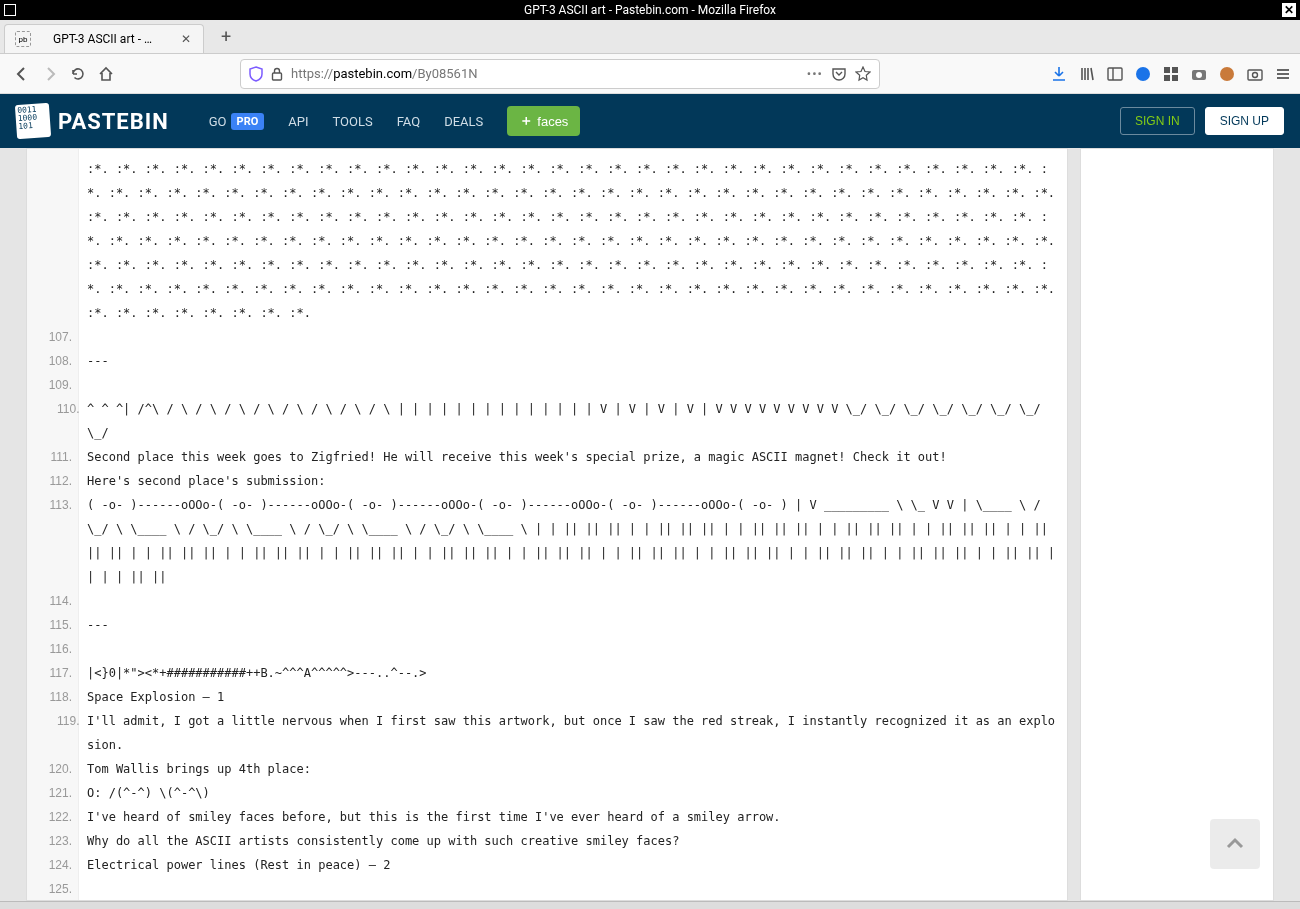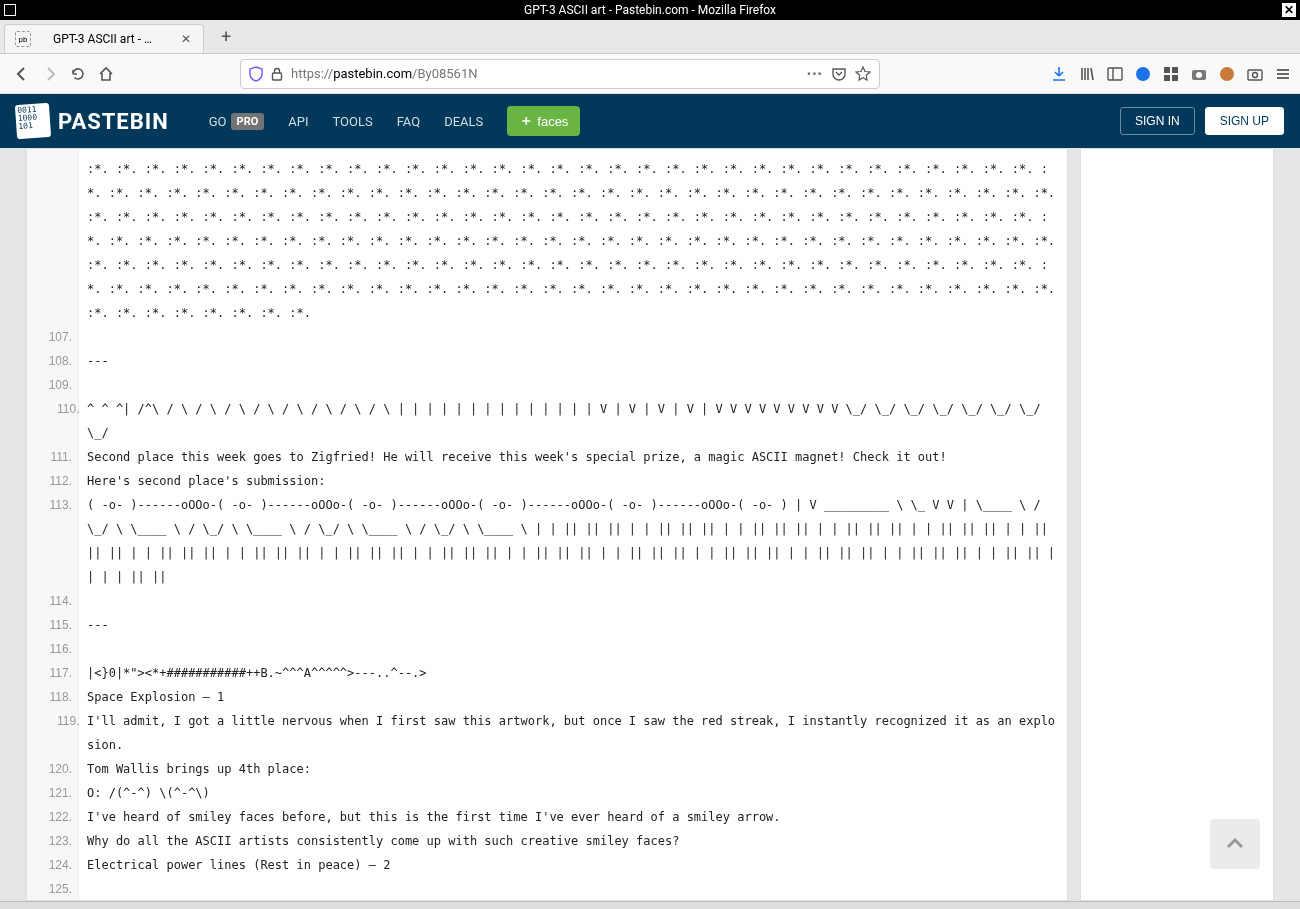--- a/index.html
+++ b/index.html
@@ -28,25 +28,25 @@
 .toolbar .right-icons { display: flex; gap: 10px; align-items: center; }
 .toolbar .right-icons .ticon { width: 18px; height: 18px; display: flex; align-items: center; justify-content: center; cursor: pointer; color: #555; }
 
 .page-header { background: #023859; height: 54px; display: flex; align-items: center; padding: 0 16px; }
 .logo-wrap { display: flex; align-items: center; gap: 8px; }
 .logo-box { width: 34px; height: 34px; background: #fff; border-radius: 3px; transform: rotate(-4deg); font-family: monospace; font-size: 8px; line-height: 8px; padding: 2px; color: #023859; overflow: hidden; }
 .logo-text { color: #fff; font-size: 22px; font-weight: bold; letter-spacing: 1px; }
 .nav-links { display: flex; gap: 24px; margin-left: 40px; align-items: center; }
 .nav-links a { color: #d0dde6; font-size: 13px; text-decoration: none; }
 .go-pro { display: flex; align-items: center; gap: 4px; }
-.pro-badge { background: #737373; color: #fff; font-size: 11px; font-weight: bold; padding: 2px 6px; border-radius: 3px; }
+.pro-badge { background: #3b82f6; color: #fff; font-size: 11px; font-weight: bold; padding: 2px 6px; border-radius: 3px; }
 .paste-btn { background: #6bb544; color: #fff; border: none; border-radius: 4px; padding: 6px 12px; font-size: 13px; display: flex; align-items: center; gap: 4px; cursor: pointer; }
 .paste-btn .plus { font-weight: bold; font-size: 14px; }
 .header-right { margin-left: auto; display: flex; gap: 10px; }
-.signin-btn { background: transparent; border: 1px solid #6b8a9e; color: #ffffff; padding: 6px 14px; border-radius: 3px; font-size: 12px; cursor: pointer; }
+.signin-btn { background: transparent; border: 1px solid #6b8a9e; color: #84cc16; padding: 6px 14px; border-radius: 3px; font-size: 12px; cursor: pointer; }
 .signup-btn { background: #fff; border: 1px solid #fff; color: #023859; padding: 6px 14px; border-radius: 3px; font-size: 12px; cursor: pointer; }
 
 .page-body { background: #e5e5e5; height: calc(909px - 20px - 34px - 40px - 54px - 8px); overflow: hidden; position: relative; padding: 0 26px; }
 .content-wrap { display: flex; gap: 12px; height: 100%; }
 .main-panel { flex: 1; background: #fff; border: 1px solid #ddd; display: flex; overflow: hidden; }
 .side-panel { width: 194px; background: #fff; border: 1px solid #ddd; }
 .gutter { width: 52px; background: #f7f7f7; border-right: 1px solid #eee; text-align: right; padding-top: 8px; }
 .gutter .ln { font-family: Liberation Sans, sans-serif; font-size: 12px; color: #999; padding: 0 6px; line-height: 24px; height: 24px; }
 .code-area { flex: 1; padding: 8px 8px; font-family: monospace; font-size: 12px; line-height: 24px; color: #222; overflow: hidden; }
 .code-area .line { min-height: 24px; white-space: pre-wrap; word-break: break-all; }

